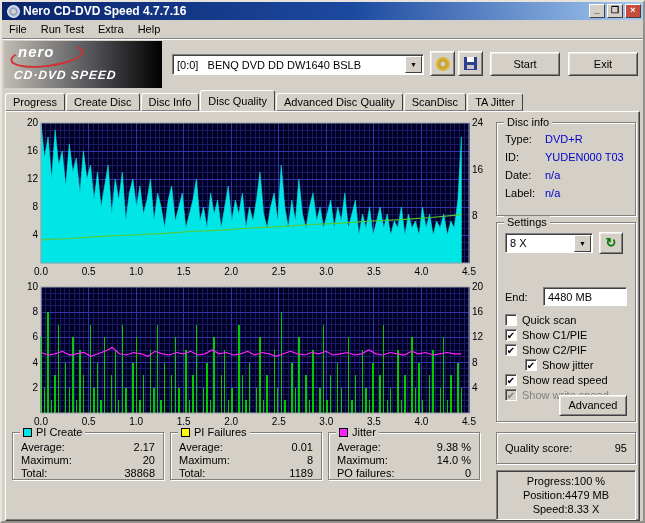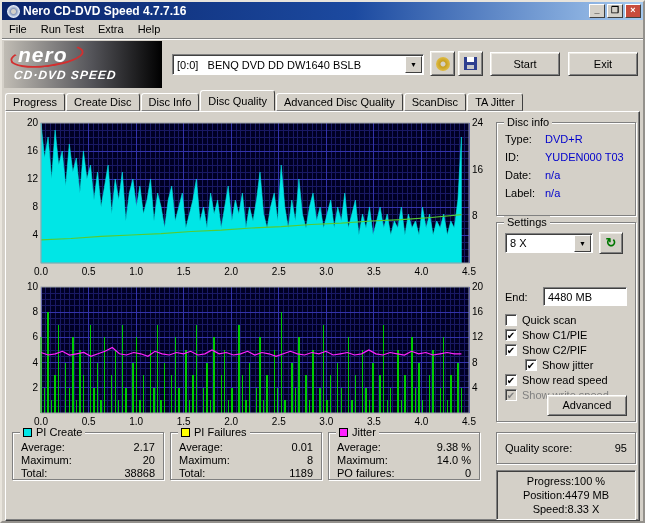--- a/index.html
+++ b/index.html
@@ -13,21 +13,21 @@
   .tb-btn{width:16px;height:14px;margin-left:2px;background:#d4d0c8;border:1px solid;border-color:#fff #404040 #404040 #fff;font-size:9px;line-height:11px;text-align:center;font-weight:bold;color:#000;flex:none;}
   .tb-btn.close{background:#c84b3c;color:#fff;}
 
   
   .menubar{position:absolute;left:0;top:18px;right:0;height:19px;display:flex;align-items:center;border-bottom:1px solid #808080;box-shadow:0 1px 0 #fff;}
   .menu-item{padding:2px 7px;cursor:default;}
 
   
   .header{position:absolute;left:0;top:38px;right:0;height:50px;}
   .logo{position:absolute;left:2px;top:1px;width:158px;height:47px;background:linear-gradient(90deg,#c0bcb4 0%,#55555a 55%,#000 100%);overflow:hidden;}
-  .logo-brand{position:absolute;left:14px;top:2px;color:#fff;font-size:21px;font-weight:bold;font-style:italic;letter-spacing:1px;z-index:2;}
+  .logo-brand{position:absolute;left:14px;top:2px;color:#fff;font-size:15px;font-weight:bold;font-style:italic;letter-spacing:1px;z-index:2;}
   .logo-ring{position:absolute;left:6px;top:4px;width:74px;height:22px;border:2px solid #d32f2f;border-radius:50%;transform:rotate(-7deg);border-top-color:transparent;z-index:1;}
   .logo-sub{position:absolute;left:10px;top:27px;color:#fff;font-size:12px;font-weight:bold;font-style:italic;letter-spacing:1px;transform:skewX(-6deg);white-space:nowrap;z-index:2;}
   .combo{position:absolute;left:170px;top:14px;width:252px;height:21px;background:#fff;border:1px solid;border-color:#808080 #fff #fff #808080;box-shadow:inset 1px 1px 0 #404040;display:flex;align-items:center;}
   .combo-text{flex:1;padding:0 4px;white-space:pre;overflow:hidden;font-size:11px;}
   .combo-btn{width:17px;height:17px;margin:1px;background:#d4d0c8;border:1px solid;border-color:#fff #404040 #404040 #fff;font-size:7px;line-height:15px;text-align:center;color:#000;flex:none;}
   .icon-btn{position:absolute;top:11px;width:25px;height:25px;background:#d4d0c8;border:1px solid;border-color:#fff #404040 #404040 #fff;box-shadow:inset 1px 1px 0 #ece9e2,inset -1px -1px 0 #808080;display:flex;align-items:center;justify-content:center;}
   .btn{background:#d4d0c8;border:1px solid;border-color:#fff #404040 #404040 #fff;box-shadow:inset 1px 1px 0 #ece9e2,inset -1px -1px 0 #808080;font-size:11px;text-align:center;}
   .btn-start{position:absolute;left:488px;top:12px;width:70px;height:24px;line-height:22px;}
   .btn-exit{position:absolute;left:566px;top:12px;width:70px;height:24px;line-height:22px;}
   .disc-glyph{width:14px;height:14px;border-radius:50%;background:radial-gradient(circle,#d4d0c8 0 2px,#c8a020 3px,#f0d060 100%);}
@@ -68,21 +68,21 @@
   .mini-combo{position:absolute;left:8px;top:10px;width:88px;height:20px;background:#fff;border:1px solid;border-color:#808080 #fff #fff #808080;box-shadow:inset 1px 1px 0 #404040;display:flex;align-items:center;}
   .refresh-btn{position:absolute;left:102px;top:9px;width:24px;height:22px;color:#007700;font-weight:bold;font-size:13px;line-height:20px;}
   .set-row{position:absolute;left:8px;right:8px;height:19px;display:flex;align-items:center;}
   .set-row .lbl{width:38px;}
   .field{flex:1;height:19px;background:#fff;border:1px solid;border-color:#808080 #fff #fff #808080;box-shadow:inset 1px 1px 0 #404040;font-size:11px;padding:0 4px;font-family:"Liberation Sans",sans-serif;width:80px;}
   .cbrow{position:absolute;left:8px;right:4px;height:14px;display:flex;align-items:center;gap:5px;}
   .cb{width:12px;height:12px;background:#fff;border:1px solid;border-color:#808080 #fff #fff #808080;box-shadow:inset 1px 1px 0 #404040;font-size:10px;line-height:11px;text-align:center;flex:none;color:#000;}
   .cb.checked::after{content:"✔";}
   .cb.disabled{background:#d4d0c8;color:#808080;}
   .cbrow.disabled .cbl{color:#808080;}
-  .btn-advanced{position:absolute;right:8px;top:172px;width:80px;height:21px;line-height:19px;}
+  .btn-advanced{position:absolute;right:8px;top:172px;width:68px;height:21px;line-height:19px;}
 
   .q-row{position:absolute;left:8px;right:8px;top:9px;display:flex;justify-content:space-between;}
   .p-row{position:absolute;left:6px;right:6px;height:14px;display:flex;justify-content:center;}
 </style>
 </head>
 <body>
 
 <div class="window">
 
   <div class="titlebar">

